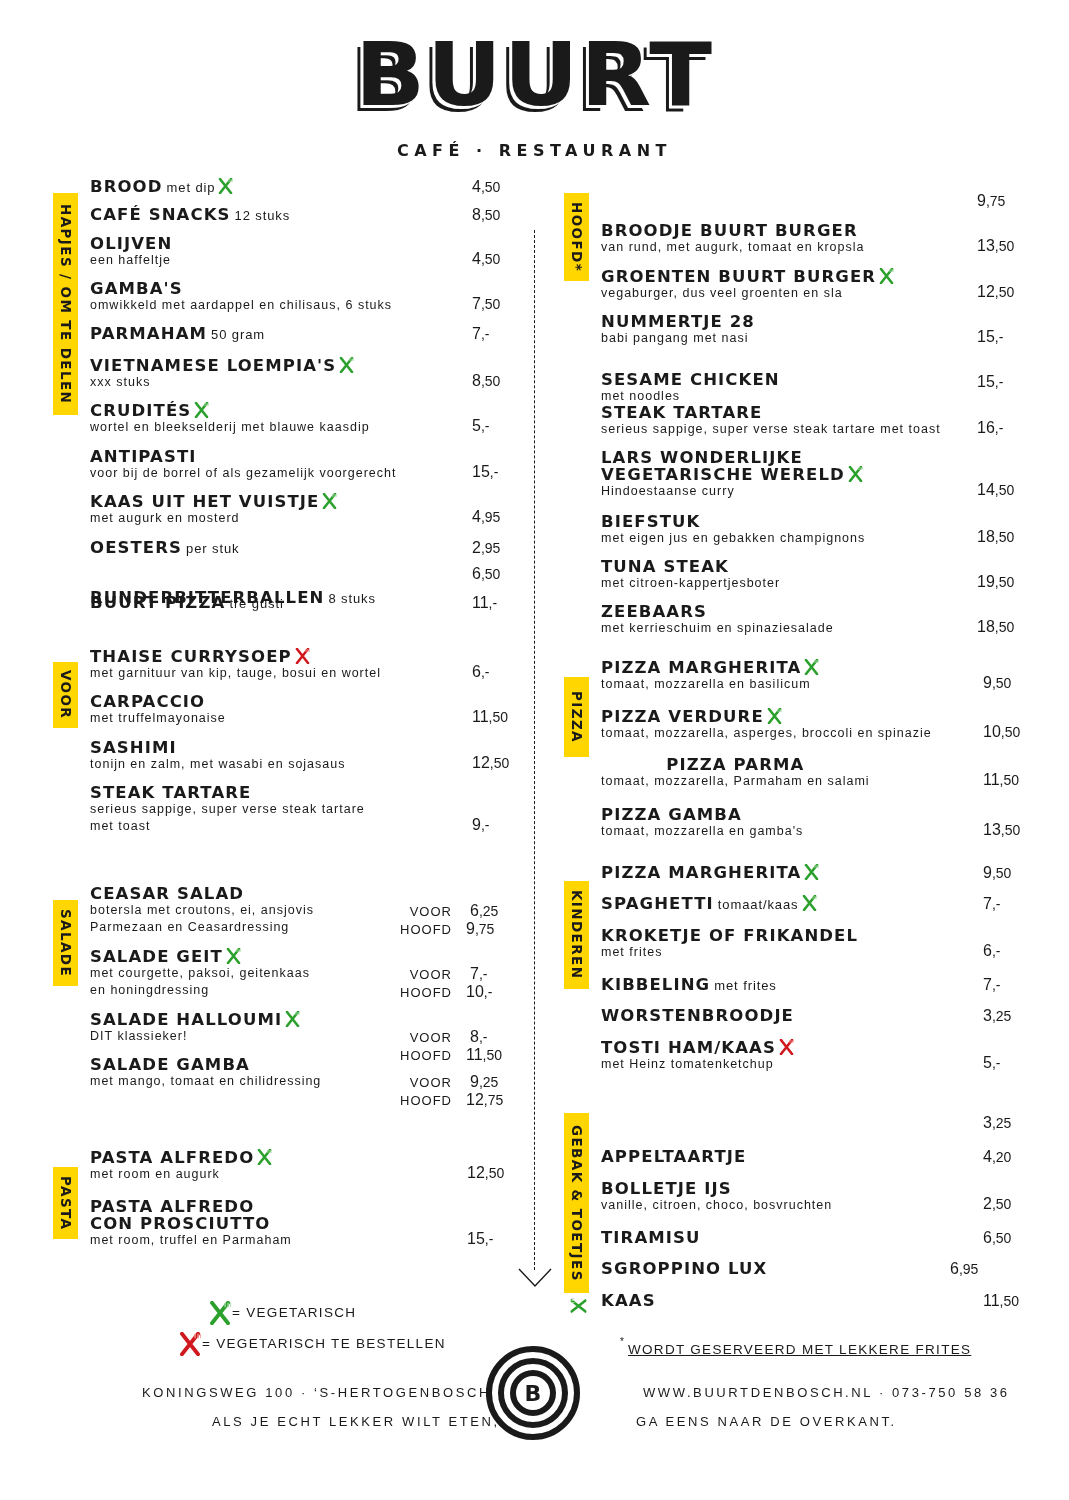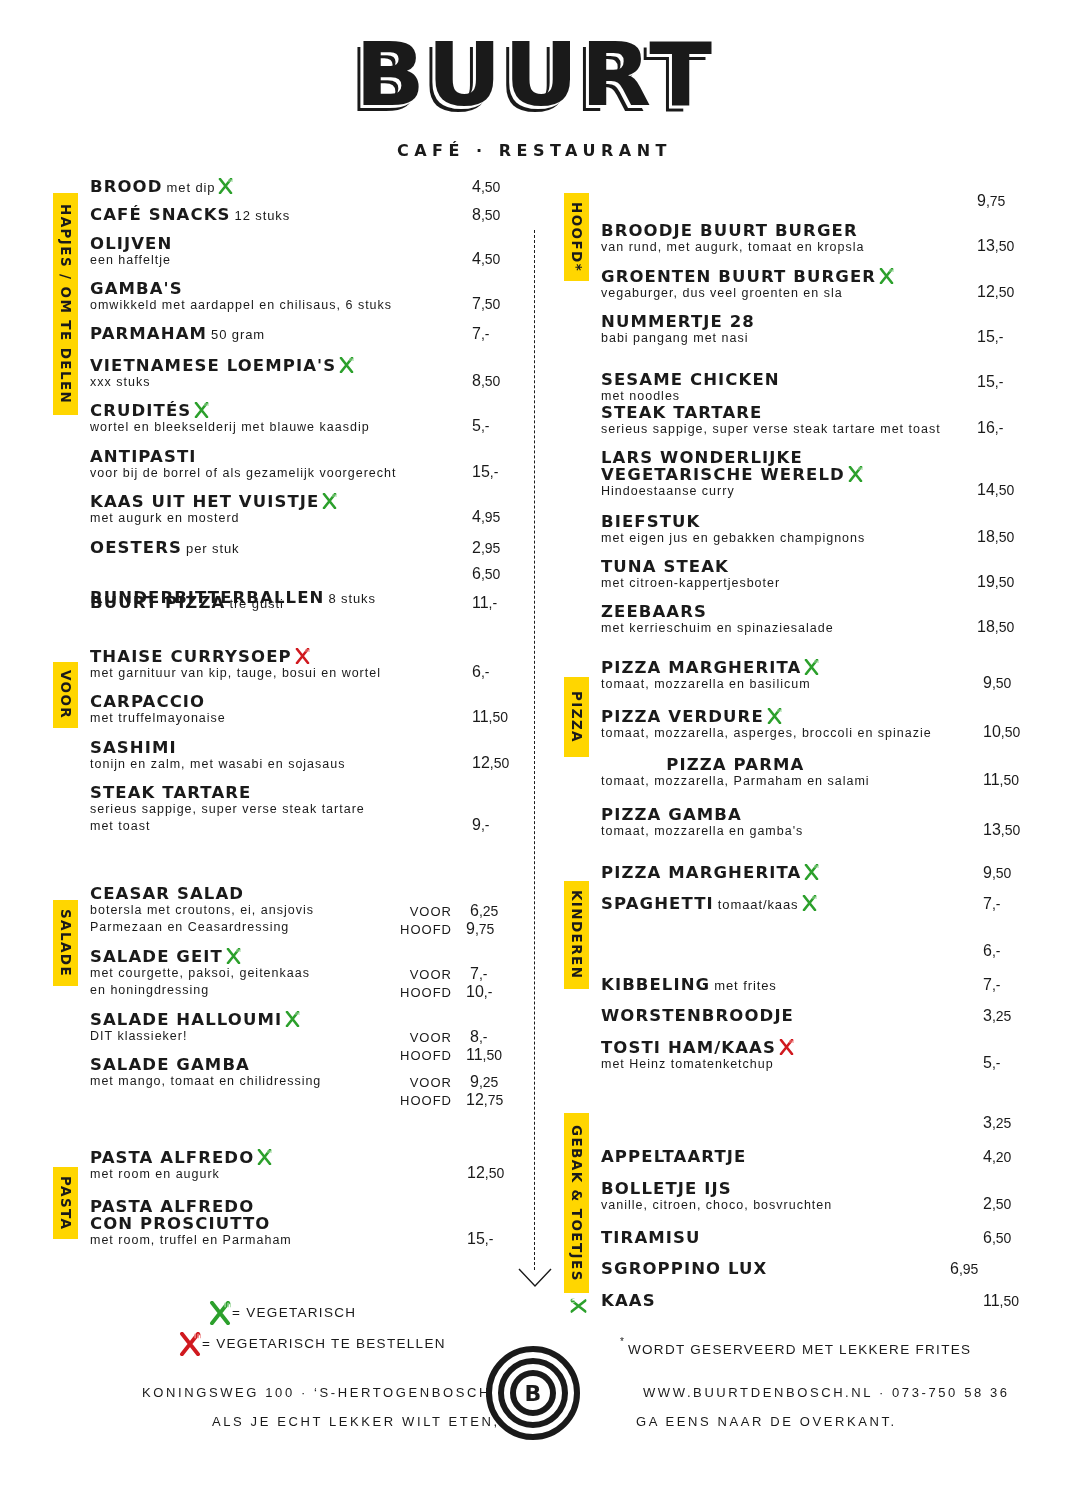--- a/index.html
+++ b/index.html
@@ -138,21 +138,21 @@
   <div class="legend" style="left:232px;top:1305px;">= VEGETARISCH</div>
   <span class="veg" style="position:absolute;left:176px;top:1332px;width:22px;height:24px;">
     <svg viewBox="0 0 15 16" style="width:22px;height:24px;">
         <path d="M2 1 L13 15 M13 1 L2 15" stroke="#d0191f" stroke-width="2.6" stroke-linecap="round"></path>
         <path d="M11 1v3M13 1v3M15 1v3" stroke="#e88" stroke-width="1"></path>
       </svg>
   </span>
   <div class="legend" style="left:202px;top:1336px;">= VEGETARISCH TE BESTELLEN</div>
 
   <div class="legend" style="left:620px;top:1336px;font-size:10px;">*</div>
-  <div class="legend" style="left:628px;top:1342px;">WORDT GESERVEERD MET LEKKERE FRITES</div>
+  <div class="legend" style="left:628px;top:1342px;text-decoration:underline;">WORDT GESERVEERD MET LEKKERE FRITES</div>
 
   <div class="foot" style="left:142px;top:1385px;">KONINGSWEG 100   ·   ‘S-HERTOGENBOSCH</div>
   <div class="foot" style="left:212px;top:1414px;">ALS JE ECHT LEKKER WILT ETEN,</div>
   <div class="foot" style="left:643px;top:1385px;">WWW.BUURTDENBOSCH.NL   ·   073-750 58 36</div>
   <div class="foot" style="left:636px;top:1414px;">GA EENS NAAR DE OVERKANT.</div>
 
   <svg class="emblem" viewBox="0 0 96 96">
     <circle cx="48" cy="48" r="44" fill="none" stroke="#1a1a1a" stroke-width="6"></circle>
     <circle cx="48" cy="48" r="32" fill="none" stroke="#1a1a1a" stroke-width="6"></circle>
     <circle cx="48" cy="48" r="20" fill="none" stroke="#1a1a1a" stroke-width="6"></circle>
@@ -349,20 +349,24 @@
           </svg></span></div>
     </div>
     <div class="price" style="left: 983px; top: 864px;"><span>9</span><small>,50</small></div>
     <div class="item" style="left: 601px; top: 895px;">
       <div class="name"><span>SPAGHETTI</span><span class="inline">tomaat/kaas</span><span class="veg"><svg viewBox="0 0 15 16">
             <path d="M2 1 L13 15 M13 1 L2 15" stroke="#2ca02c" stroke-width="2.6" stroke-linecap="round"></path>
             <path d="M11 1v3M13 1v3M15 1v3" stroke="#9ad49a" stroke-width="1"></path>
           </svg></span></div>
     </div>
     <div class="price" style="left: 983px; top: 895px;"><span>7</span><small>,-</small></div>
+    <div class="item" style="left: 601px; top: 927px;">
+      <div class="name"><span>KROKETJE OF FRIKANDEL</span></div>
+      <div class="desc">met frites</div>
+    </div>
     <div class="price" style="left: 983px; top: 942px;"><span>6</span><small>,-</small></div>
     <div class="item" style="left: 601px; top: 976px;">
       <div class="name"><span>KIBBELING</span><span class="inline">met frites</span></div>
     </div>
     <div class="price" style="left: 983px; top: 976px;"><span>7</span><small>,-</small></div>
     <div class="item" style="left: 601px; top: 1007px;">
       <div class="name"><span>WORSTENBROODJE</span></div>
     </div>
     <div class="price" style="left: 983px; top: 1007px;"><span>3</span><small>,25</small></div>
     <div class="item" style="left: 601px; top: 1039px;">

